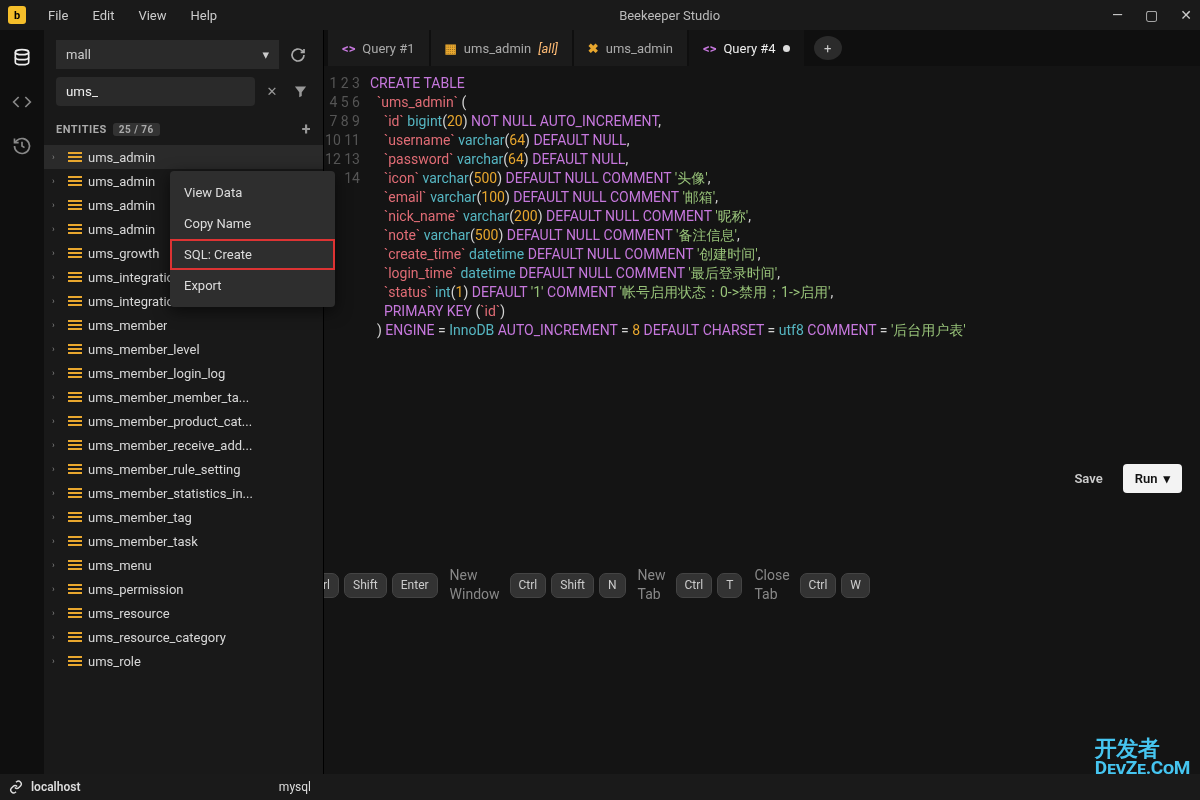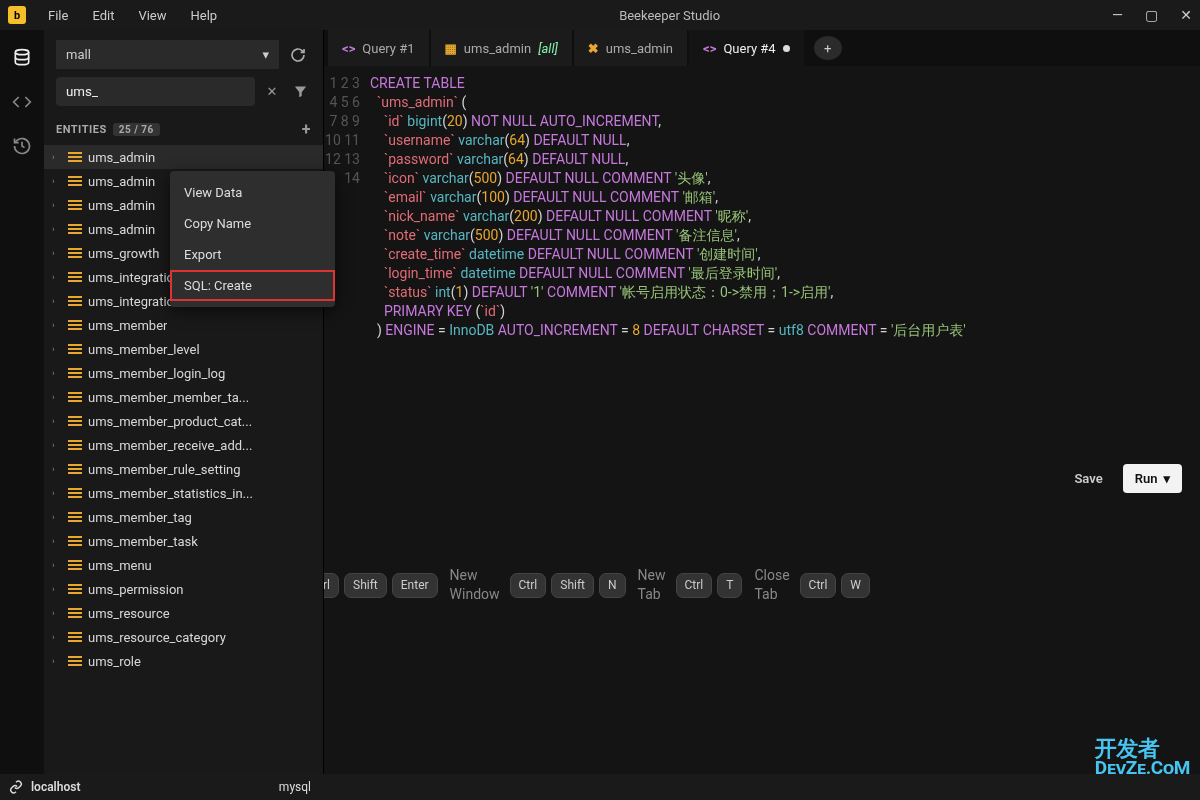--- a/index.html
+++ b/index.html
@@ -34,21 +34,21 @@
 .entity-label { color:#d8d8d8; overflow:hidden; text-overflow:ellipsis; }
 .context-menu { position:absolute; left:170px; top:171px; width:165px; background:#2e2e2e; border-radius:4px; box-shadow:0 4px 16px rgba(0,0,0,0.6); padding:6px 0; z-index:100; }
 .ctx-item { padding:8px 14px; color:#ddd; cursor:pointer; font-size:13px; }
 .ctx-item.hl { outline:2px solid #d33; outline-offset:-2px; }
 .editor-area { flex:1; display:flex; flex-direction:column; background:#141414; }
 .tabbar { height:36px; display:flex; align-items:stretch; background:#0f0f0f; padding-left:4px; gap:2px; }
 .tab { display:flex; align-items:center; gap:7px; padding:0 14px; background:#1b1b1b; color:#aaa; cursor:pointer; font-size:13px; }
 .tab.active { background:#141414; color:#eee; }
 .tab-icon { color:#e8a72e; font-weight:700; font-size:13px; }
 .tab-icon.purple { color:#c678dd; }
-.tab-dim { color:#86efac; font-style:italic; }
+.tab-dim { color:#fdba74; font-style:italic; }
 .tab-dot { width:7px; height:7px; border-radius:50%; background:#ddd; }
 .new-tab { width:28px; display:flex; align-items:center; justify-content:center; background:#2b2b2b; border-radius:50%; margin:6px 0 6px 8px; height:24px; align-self:center; cursor:pointer; color:#ccc; }
 .editor { flex:1; display:flex; font-family:"Consolas","Monaco",monospace; font-size:14px; line-height:19px; padding:8px 0; overflow:auto; position:relative; }
 .gutter { width:46px; text-align:right; color:#555; padding-right:10px; user-select:none; }
 .code { flex:1; white-space:pre; color:#d4d4d4; }
 .kw { color:#c678dd; }
 .num { color:#e8a72e; }
 .ident { color:#e06c75; }
 .type { color:#56b6c2; }
 .comment-str { color:#98c379; }
@@ -360,22 +360,22 @@
             </span>
           </div>
         </div>
     </div>
   </div>
 </div>
 
 <div class="context-menu" id="ctx">
     <div class="ctx-item">View Data</div>
     <div class="ctx-item">Copy Name</div>
+    <div class="ctx-item hl">SQL: Create</div>
     <div class="ctx-item">Export</div>
-    <div class="ctx-item hl">SQL: Create</div>
   </div>
 
 <div class="statusbar">
   <div class="status-left">
     <svg class="link-icon" viewBox="0 0 24 24" fill="none" stroke="currentColor" stroke-width="2.5">
         <path d="M10 13a5 5 0 0 0 7 0l3-3a5 5 0 0 0-7-7l-1 1"></path>
         <path d="M14 11a5 5 0 0 0-7 0l-3 3a5 5 0 0 0 7 7l1-1"></path>
       </svg>
     <span>localhost</span>
   </div>

